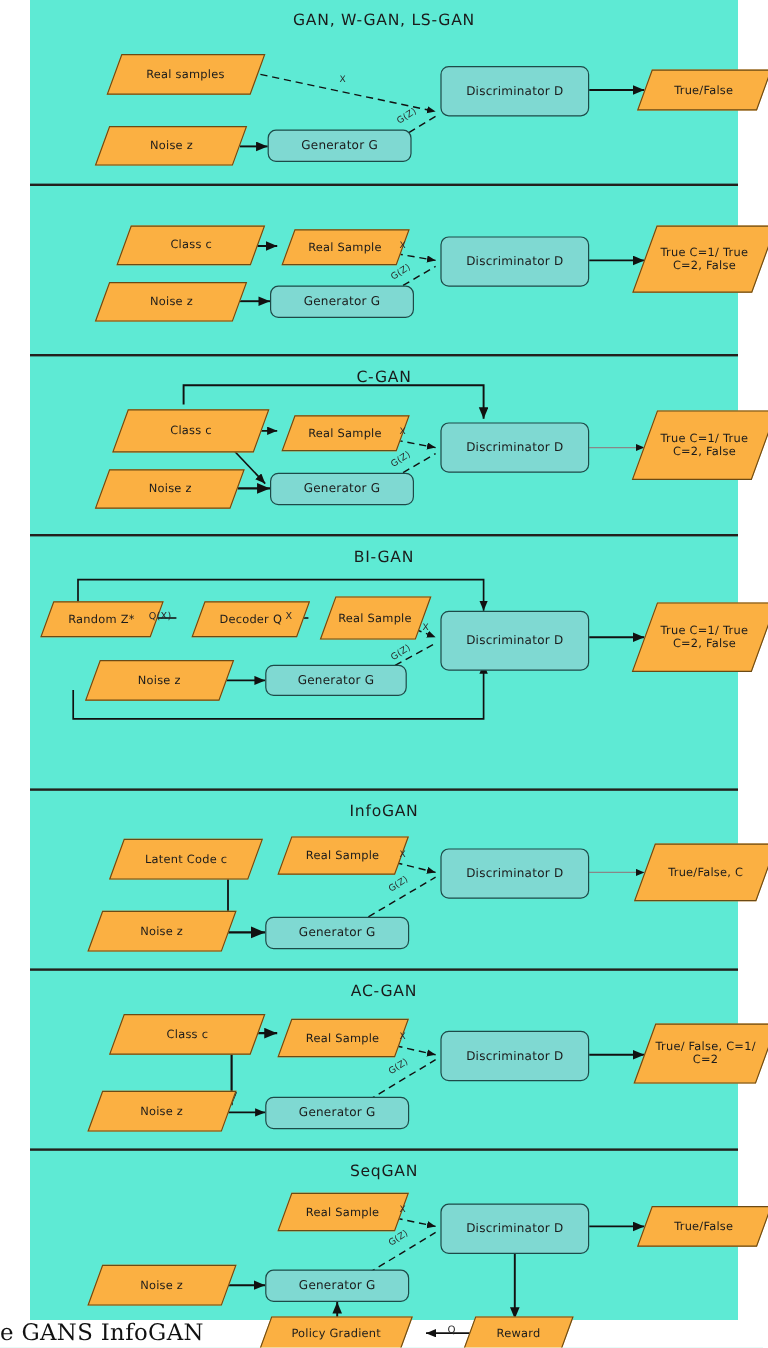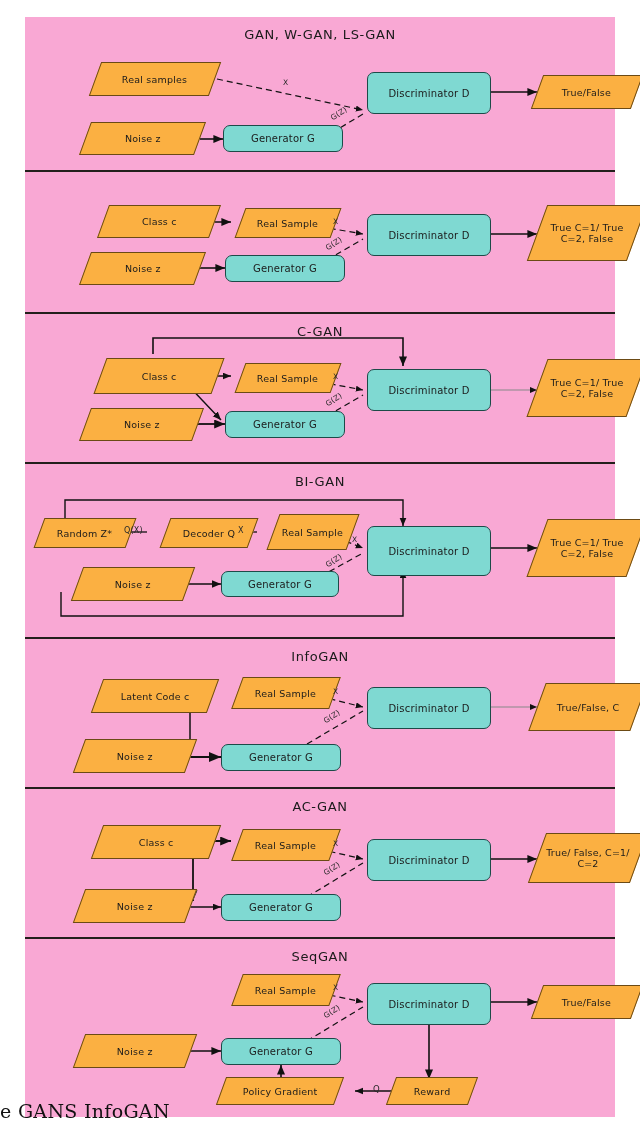--- a/index.html
+++ b/index.html
@@ -7,23 +7,23 @@
     background: #ffffff;
   }
   body {
     width: 640px; height: 1123px;
     font-family: "DejaVu Sans", sans-serif;
     overflow: hidden;
     position: relative;
   }
   #figure {
     position: absolute;
-    left: 25px; top: 17px;
+    left: 25px; top: 0px;
     width: 590px; height: 1100px;
-    background: #f9a8d4;
+    background: #5eead4;
   }
   .panel {
     position: relative;
     width: 590px;
     border-bottom: 2px solid #23201c;
     box-sizing: border-box;
   }
   .panel:last-of-type { border-bottom: none; }
   .panel-title {
     position: absolute;
@@ -174,21 +174,21 @@
     <div class="node rect" style="left:342px;top:55px;width:124px;height:42px;">
         <span>Discriminator D</span>
       </div>
     <div class="node para" style="left:512px;top:45px;width:100px;height:58px;">
         <span>True C=1/ True C=2, False</span>
       </div>
     <div class="edge-label" style="left:308px;top:58px;">X</div>
     <div class="edge-label" style="left:300px;top:81px;transform:rotate(-33deg);">G(Z)</div>
   </div>
 
-  <div class="panel" style="height:175px;">
+  <div class="panel" style="height:212px;">
     <div class="panel-title" style="top:10px;">BI-GAN</div>
     <svg class="wires">
       <path d="M40,55 L40,36 L378,36 L378,62" stroke="#111" stroke-width="1.4" fill="none" marker-end="url(#ar)"></path>
       <path d="M122,68 L96,68" stroke="#111" stroke-width="1.3" fill="none" marker-end="url(#ar)"></path>
       <path d="M232,68 L208,68" stroke="#111" stroke-width="1.3" fill="none" marker-end="url(#ar)"></path>
       <path d="M302,70 L338,84" stroke="#111" stroke-width="1.2" fill="none" stroke-dasharray="6,4" marker-end="url(#ar)"></path>
       <path d="M278,122 L338,89" stroke="#111" stroke-width="1.2" fill="none" stroke-dasharray="6,4"></path>
       <path d="M163,120 L196,120" stroke="#111" stroke-width="1.5" fill="none" marker-end="url(#ar)"></path>
       <path d="M378,112 L378,152 L36,152 L36,128" stroke="#111" stroke-width="1.4" fill="none"></path>
       <path d="M378,112 L378,118" stroke="#111" stroke-width="1.4" fill="none" marker-end="url(#ar)" transform="translate(0,-12) rotate(180 378 118)"></path>

